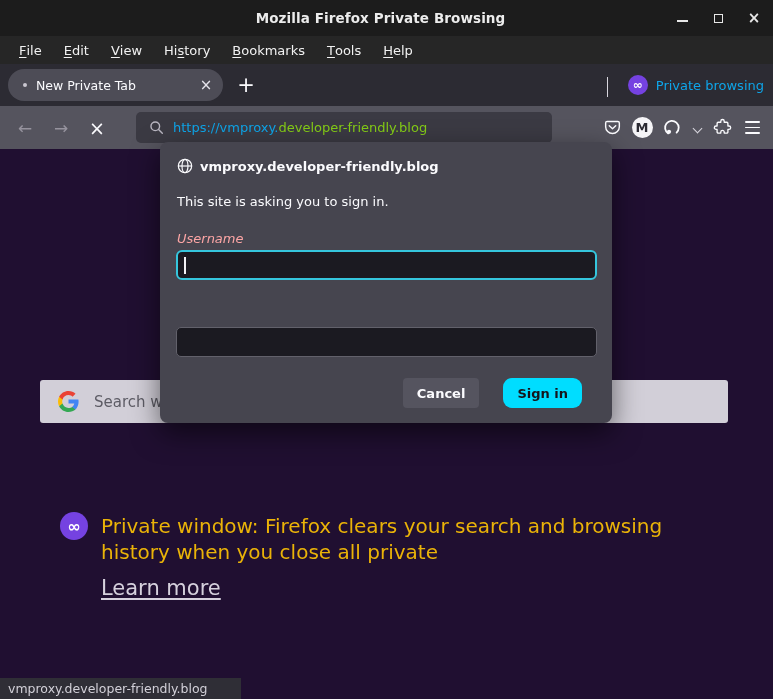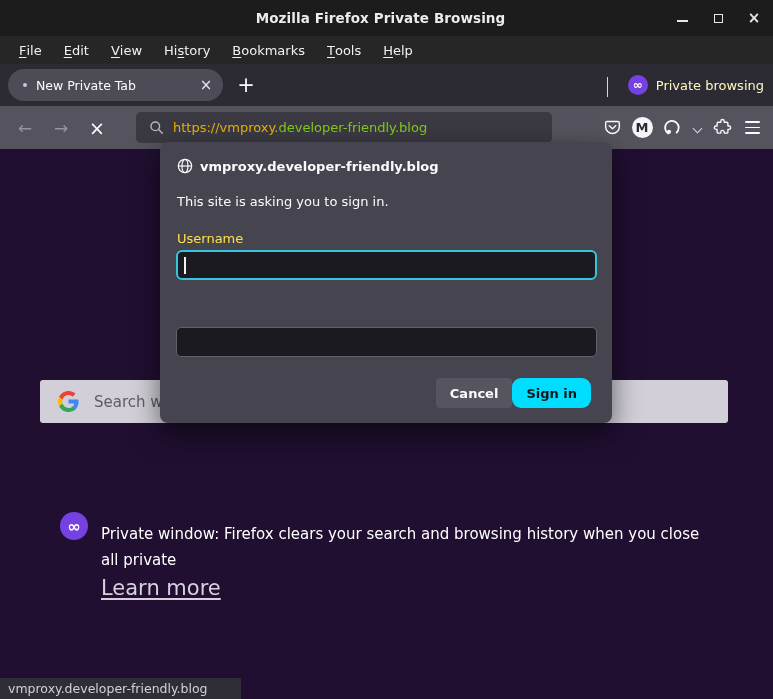--- a/index.html
+++ b/index.html
@@ -32,84 +32,84 @@
     background:#4d4c56; border-radius:16px; display:flex; align-items:center; color:#fbfbfe;
   }
   .tab-dot { width:4px; height:4px; border-radius:50%; background:#c9c7d0; margin:0 9px 0 15px; flex:none; }
   .tab-label { font-size:12.5px; white-space:nowrap; overflow:hidden; }
   .tab-close { margin-left:auto; margin-right:6px; width:22px; height:22px; display:flex; align-items:center; justify-content:center; color:#e6e4ec; font-size:15px; border-radius:3px; }
   .newtab-btn { position:absolute; left:232px; top:7px; width:28px; height:28px; display:flex; align-items:center; justify-content:center; color:#fbfbfe; font-size:21px; font-weight:400; border-radius:4px; }
   .tabs-chevron { position:absolute; right:150px; top:13px; width:16px; height:16px; }
   .chev { width:9px; height:9px; border-right:1.7px solid #d8d6de; border-bottom:1.7px solid #d8d6de; transform:rotate(45deg); margin:1px auto 0; }
   .private-badge { position:absolute; right:9px; top:0; height:42px; display:flex; align-items:center; gap:8px; }
   .mask-badge-sm { width:20px; height:20px; border-radius:50%; background:#7542e1; color:#fff; display:flex; align-items:center; justify-content:center; font-size:12px; font-weight:700; line-height:1; }
-  .private-badge-label { color:#fef9c3; font-size:13px; }
+  .private-badge-label { color:#0ea5e9; font-size:13px; }
   
   .navbar { height:43px; background:#55545e; position:relative; }
   .nav-btn { position:absolute; top:7px; width:30px; height:30px; display:flex; align-items:center; justify-content:center; border-radius:4px; font-size:17px; }
   .nav-back { left:10px; color:#96939e; }
   .nav-fwd { left:46px; color:#96939e; }
   .nav-stop { left:82px; color:#fbfbfe; font-size:19px; }
   .urlbar {
     position:absolute; left:136px; top:6px; width:416px; height:31px;
     background:#3b3a43; border-radius:5px; display:flex; align-items:center; overflow:hidden;
   }
   .urlbar svg { margin:0 9px 0 13px; flex:none; }
   .url-text { font-size:13px; white-space:nowrap; }
-  .url-dim { color:#eab308; }
+  .url-dim { color:#0ea5e9; }
   .url-host { color:#84cc16; }
   .nav-icons { position:absolute; right:6px; top:0; height:43px; display:flex; align-items:center; }
   .nav-ico { width:30px; height:30px; display:flex; align-items:center; justify-content:center; border-radius:4px; }
   .nav-ico.narrow { width:20px; }
   .m-circle { width:21px; height:21px; border-radius:50%; background:#f5f4f7; color:#2b2a33; font-size:13px; font-weight:700; display:flex; align-items:center; justify-content:center; }
   .hamburger { display:flex; flex-direction:column; gap:3.6px; }
   .hamburger i { display:block; width:15px; height:1.7px; background:#fbfbfe; border-radius:1px; }
   
   .content { position:relative; height:550px; background:#200f31; }
   .searchbar {
     position:absolute; left:40px; right:45px; top:231px; height:43px;
     background:#d2cfd8; border-radius:3px; display:flex; align-items:center; z-index:5;
   }
   .searchbar svg { margin:0 15px 0 18px; flex:none; }
   .search-text { color:#5d5c65; font-size:15px; white-space:nowrap; overflow:hidden; }
   .info-badge {
     position:absolute; left:60px; top:363px; width:28px; height:28px; border-radius:50%;
     background:#7542e1; color:#fff; display:flex; align-items:center; justify-content:center;
     font-size:16px; font-weight:700; z-index:2;
   }
-  .info-text { position:absolute; left:101px; top:372px; width:612px; color:#ffffff; font-size:15px; line-height:26px; z-index:2; }
+  .info-text { position:absolute; left:101px; top:364px; width:612px; color:#eab308; font-size:20px; line-height:26px; z-index:2; }
   .learn-more { position:absolute; left:101px; top:427px; color:#d6d1dd; font-size:21px; text-decoration:underline; text-underline-offset:3px; z-index:2; }
   .statusbar {
     position:absolute; left:0; bottom:0; width:241px; height:21px; background:#2f2e36;
     display:flex; align-items:center; padding-left:8px; z-index:6;
   }
   .status-text { color:#d2d0d8; font-size:12.5px; white-space:nowrap; }
   
   .dialog {
     position:absolute; left:160px; top:-7px; width:452px; height:281px;
     background:#46454f; border-radius:8px; z-index:100;
     box-shadow:0 10px 28px rgba(0,0,0,.55);
   }
   .dlg-header { position:absolute; left:17px; top:16px; display:flex; align-items:center; gap:7px; }
   .dlg-host { color:#fbfbfe; font-size:13px; font-weight:700; }
   .dlg-msg { position:absolute; left:17px; top:52px; color:#fbfbfe; font-size:13px; }
-  .dlg-label { position:absolute; left:17px; color:#fde047; font-size:13px; }
+  .dlg-label { position:absolute; left:17px; color:#fca5a5; font-size:13px;font-style:italic; }
   .lbl-user { top:89px; }
   .lbl-pass { top:165px;margin-top:24px; }
   .dlg-input {
     position:absolute; left:16px; width:421px; height:30px;
     background:#1b1a21; border:1px solid #62616b; border-radius:5px;
     color:#fbfbfe; font-size:13px; padding:0 8px; outline:none;
     font-family:"DejaVu Sans","Liberation Sans",sans-serif;
   }
   .in-user { top:108px; border:2px solid #35c6dd; border-radius:6px; }
   .in-pass { top:185px; }
   .caret { position:absolute; left:24px; top:115px; width:1.5px; height:17px; background:#f2f2f5; z-index:101; animation:blink 1.1s steps(1) infinite; }
   @keyframes blink { 50% { opacity:0; } }
-  .dlg-buttons { position:absolute; right:21px; top:236px; display:flex; gap:0; }
+  .dlg-buttons { position:absolute; right:30px; top:236px; display:flex; gap:24px; }
   .btn { height:30px; border:none; border-radius:4px; font-size:13px; font-weight:700; padding:0 14px; font-family:inherit; cursor:default; display:flex; align-items:center; justify-content:center; }
   .btn-cancel { background:#55545f; color:#fbfbfe; min-width:69px; }
   .btn-signin { background:#00ddff; color:#15141a; min-width:70px;border-radius:9px; }
   svg { display:block; }
 </style>
 </head>
 <body>
 
 <div class="titlebar">
   <div class="title">Mozilla Firefox Private Browsing</div>

